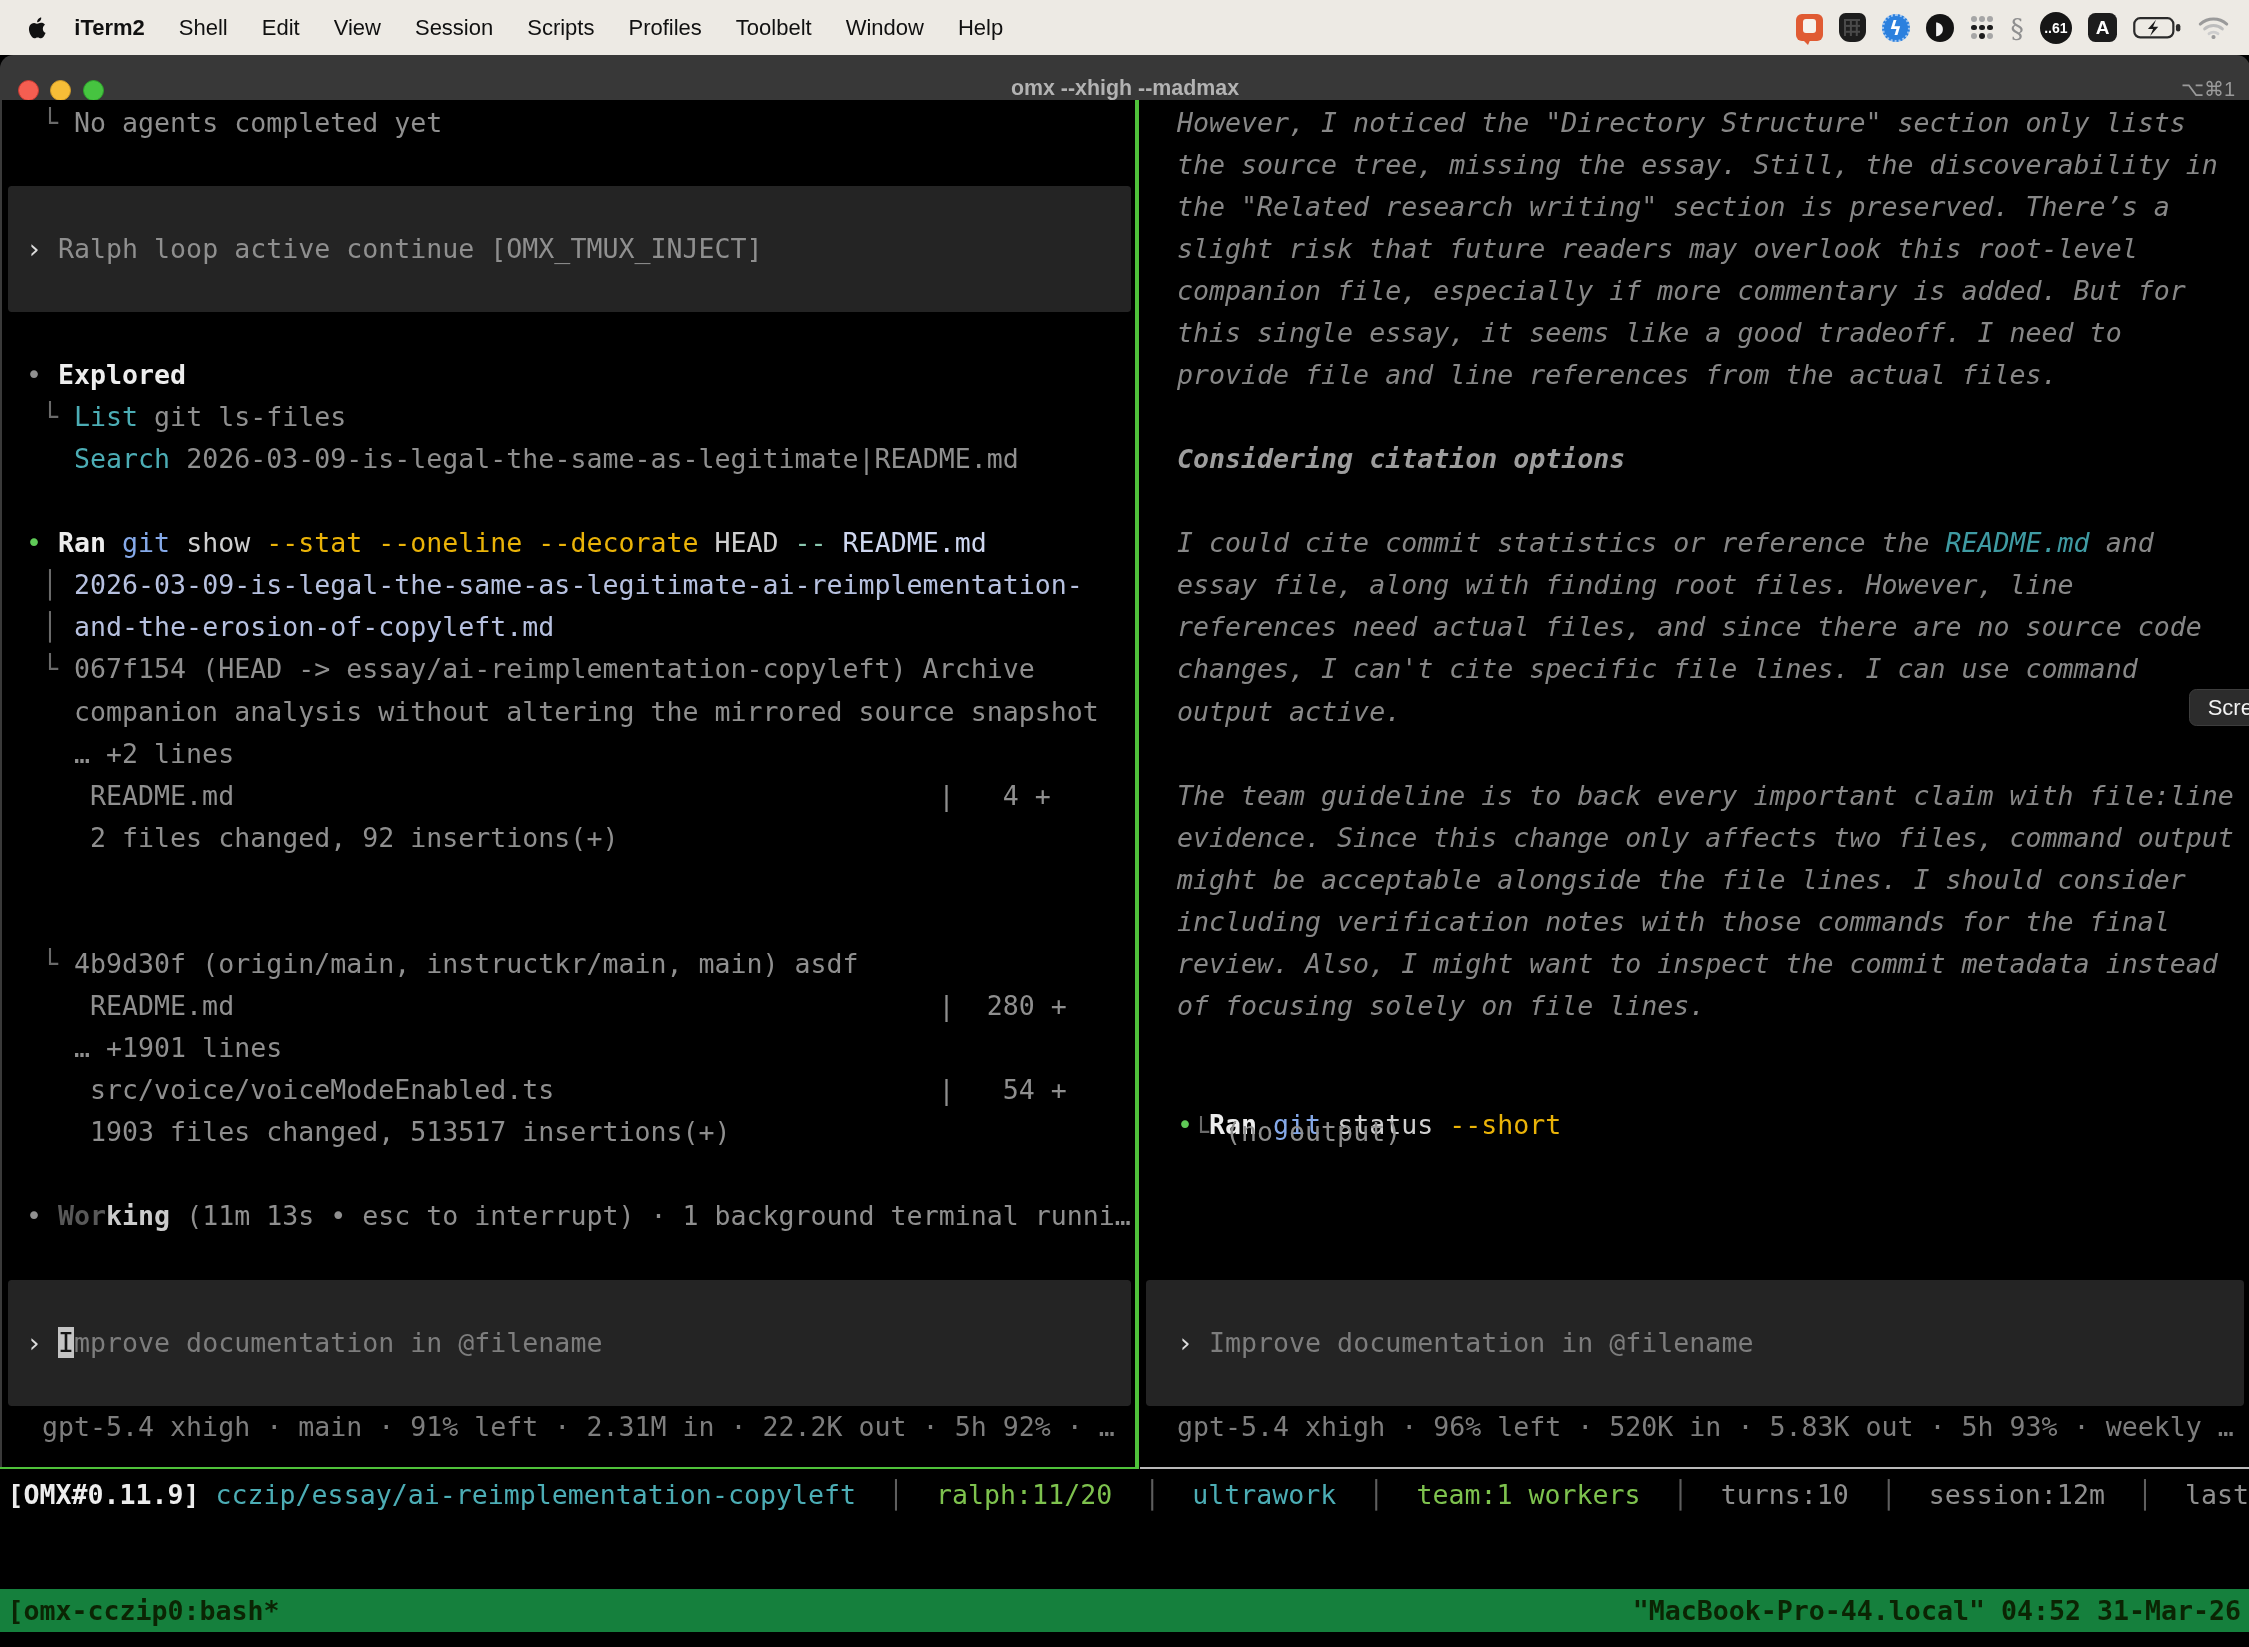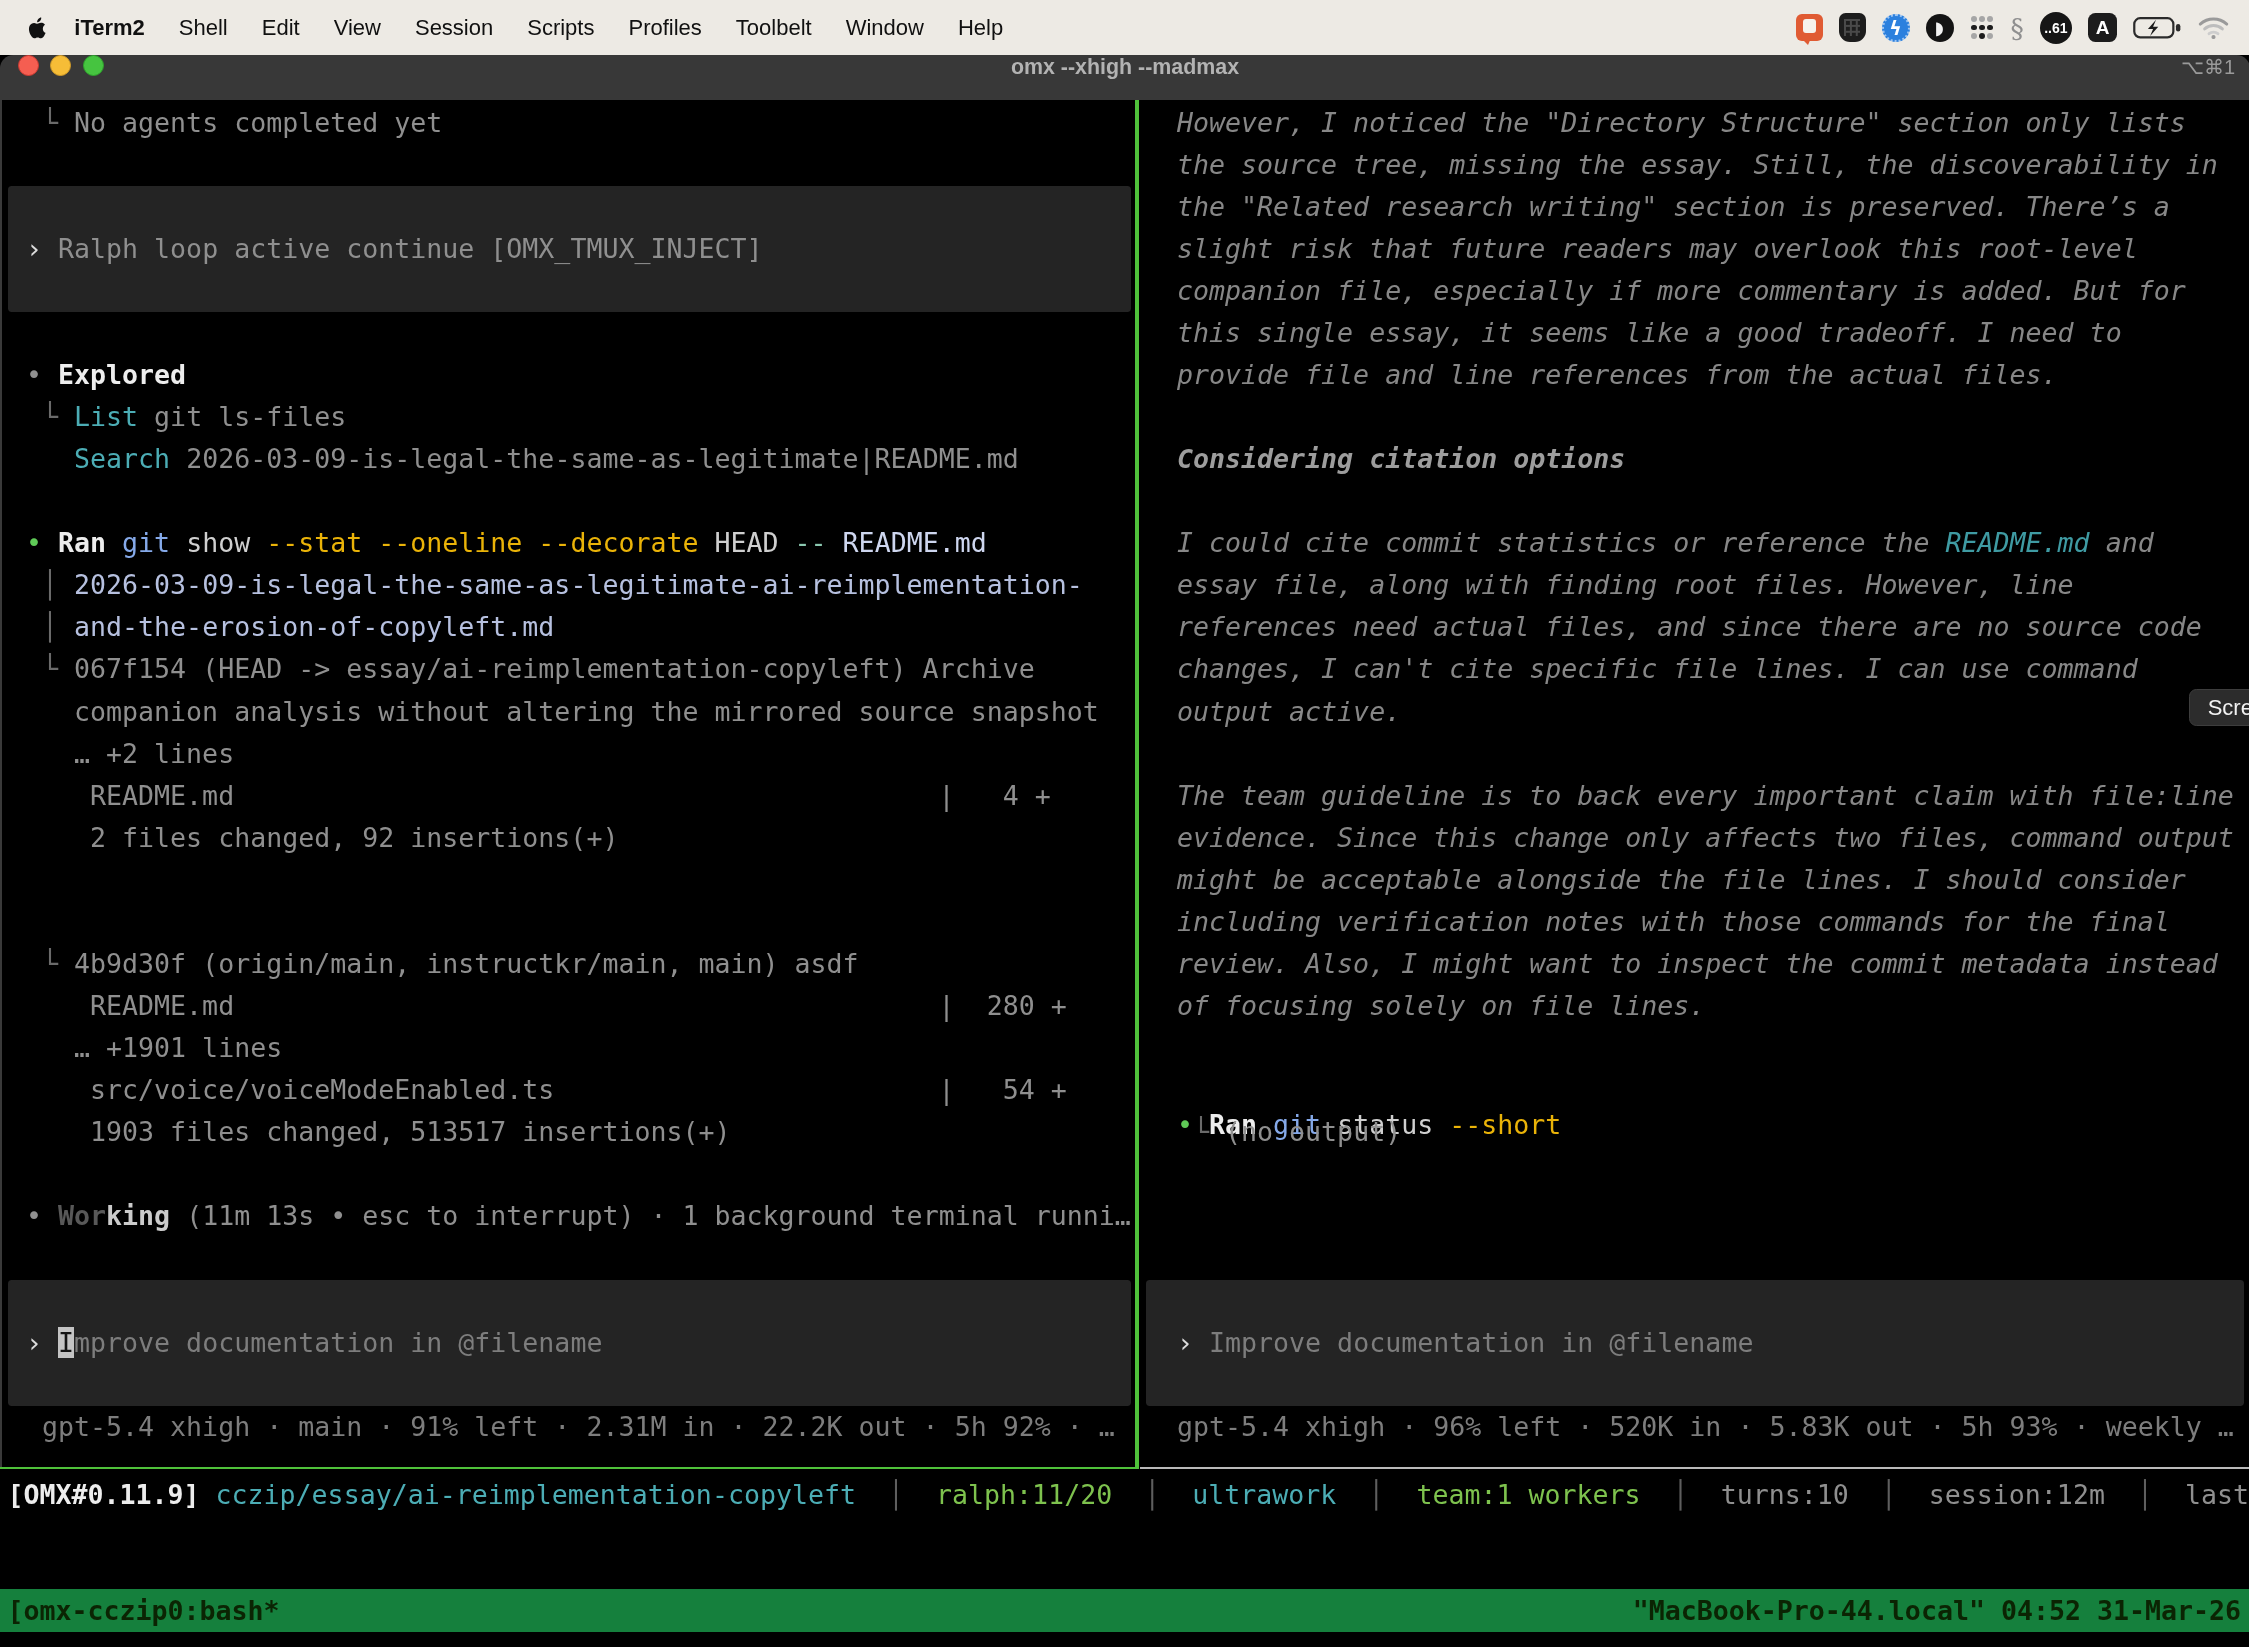--- a/index.html
+++ b/index.html
@@ -23,21 +23,21 @@
   .mi-moon{width:28px;height:28px;border-radius:50%;background:#141414;color:#f2f2f2;font-size:17.7px;font-family:"DejaVu Sans",sans-serif;}
   .mi-dots{width:25px;height:25px;display:grid;grid-template-columns:repeat(3,1fr);grid-template-rows:repeat(3,1fr);place-items:center;}
   .mi-dots i{width:5.9px;height:5.9px;border-radius:50%;display:block;}
   .mi-squig{color:#8f8f8f;font-size:26.6px;font-family:"DejaVu Serif",serif;}
   .mi-badge{width:32px;height:32px;border-radius:50%;background:#161616;color:#fff;
     font-family:"Liberation Sans",sans-serif;font-size:14px;font-weight:700;}
   .mi-ascii{width:29.5px;height:29.5px;border-radius:7.4px;background:#1c1c1c;color:#fff;
     font-family:"Liberation Sans",sans-serif;font-size:19px;font-weight:700;}
   
   .titlebar{position:absolute;left:0;top:55px;width:2250px;height:46px;background:#383838;
-    border-radius:13.3px 13.3px 0 0;display:flex;align-items:flex-start;font-family:"Liberation Sans",sans-serif;}
+    border-radius:13.3px 13.3px 0 0;display:flex;align-items:flex-end;font-family:"Liberation Sans",sans-serif;}
   .lights{display:flex;gap:11.8px;padding-left:17.7px;}
   .light{width:19px;height:19px;border-radius:50%;}
   .l-red{background:#f55e51;border:0.7px solid #ce3a32;}
   .l-yel{background:#f6bd37;border:0.7px solid #d29b27;}
   .l-grn{background:#46c440;border:0.7px solid #2ea32c;}
   .tb-title{position:absolute;left:0;right:0;text-align:center;color:#b3b3b3;font-size:21.4px;font-weight:700;}
   .tb-short{margin-left:auto;color:#9a9a9a;font-size:20px;padding-right:14.8px;}
   
   .term{position:absolute;left:0;top:100px;width:2250px;height:1547px;background:#000;
     font-family:"DejaVu Sans Mono",monospace;font-size:26.6px;line-height:42px;}

